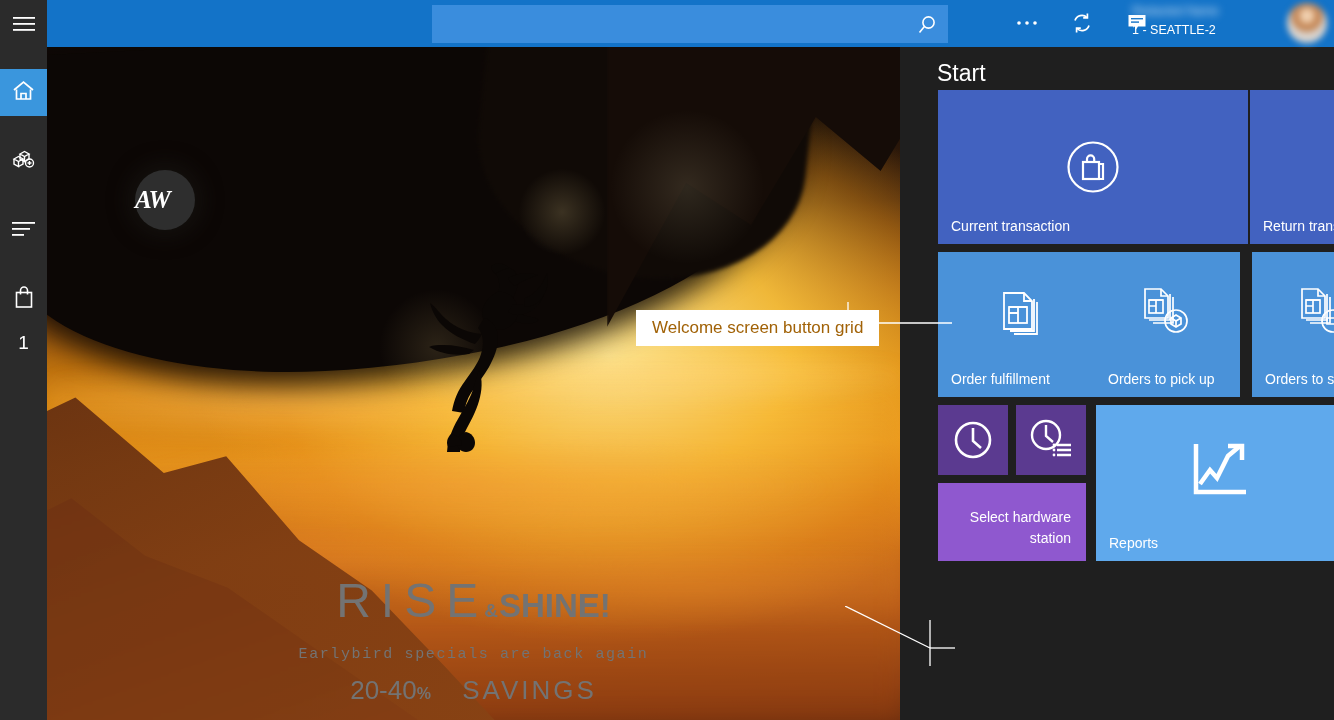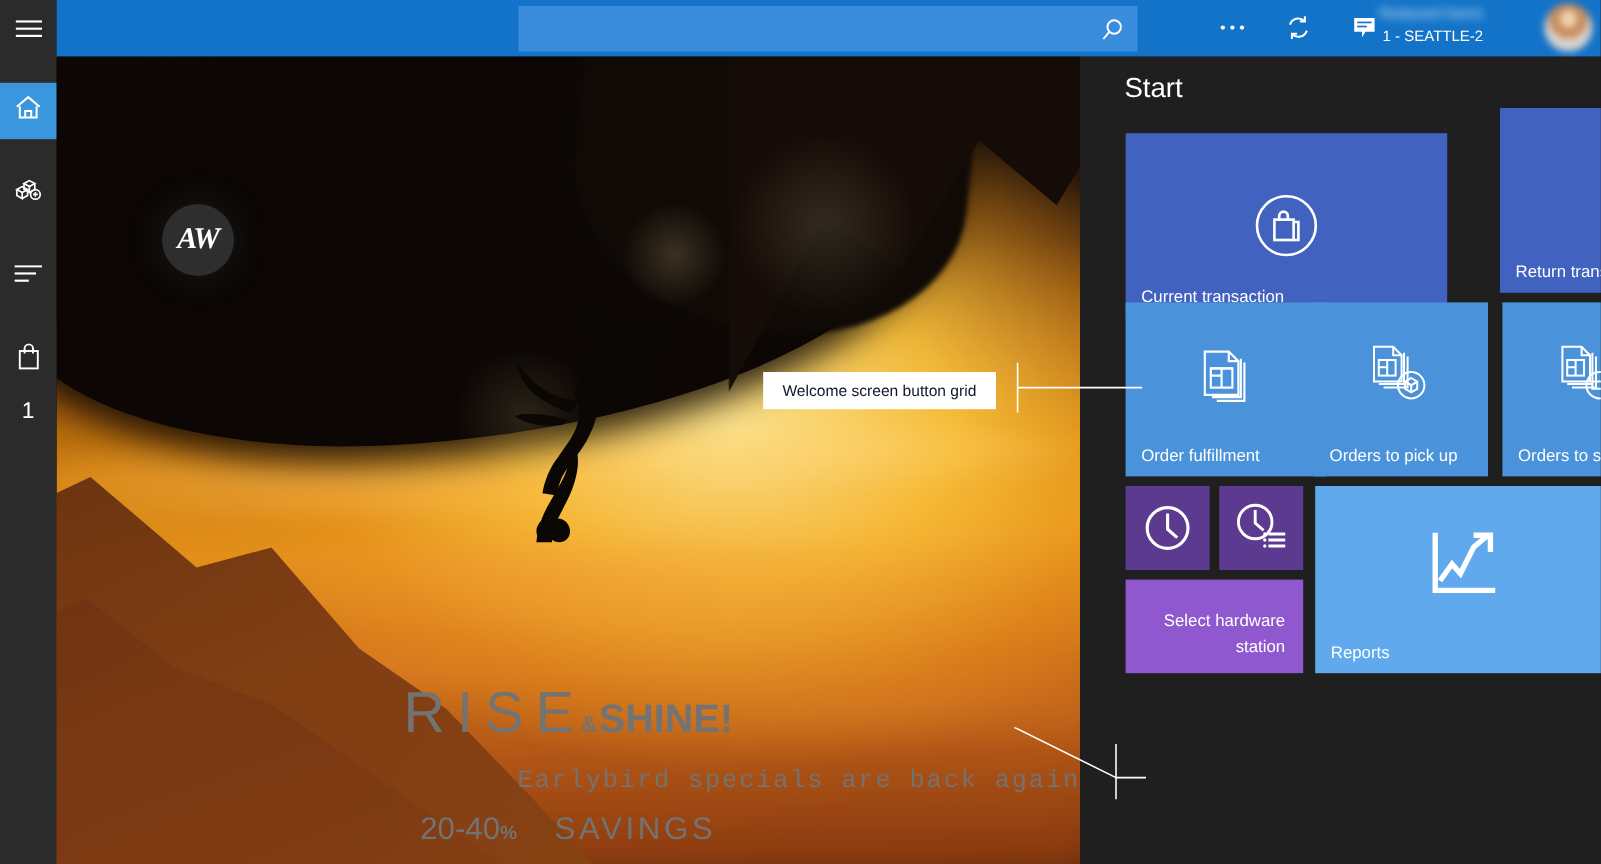--- a/index.html
+++ b/index.html
@@ -24,22 +24,22 @@
   .topbar { position:absolute; left:47px; top:0; width:1287px; height:47px;
             background:#1373c8; z-index:25; }
   .search-box { position:absolute; left:385px; top:5px; width:516px; height:38px;
                 background:#3a8ddd; border:none; }
   .search-icon { position:absolute; right:10px; top:9px; width:22px; height:22px;
                  color:#ffffff; }
   .top-icons { position:absolute; left:965px; top:8px; display:flex; gap:25px;
                align-items:center; }
   .top-icon { width:30px; height:30px; display:flex; align-items:center;
               justify-content:center; color:#fff; }
-  .user-block { position:absolute; left:1059px; top:4px; width:130px;
-                text-align:right; }
+  .user-block { position:absolute; left:1085px; top:4px; width:130px;
+                }
   .user-name { height:16px; font-size:12px; color:#cfe2f5;
                filter:blur(4px); -webkit-filter:blur(4px); user-select:none; }
   .user-store { font-size:12.5px; color:#ffffff; margin-top:3px; }
   .avatar { position:absolute; left:1240px; top:3px; width:40px; height:40px;
             border-radius:50%;
             background:radial-gradient(circle at 50% 32%, #f0cfae 0 22%, #c68b5c 22% 48%, #d9d3cd 48% 100%);
             filter:blur(3px); }
 
   
   .welcome-img { position:absolute; left:47px; top:47px; width:853px; height:673px;
@@ -83,57 +83,57 @@
         background:radial-gradient(circle, rgba(255,230,160,0.18), rgba(0,0,0,0) 68%); }
   .f2 { left:330px; top:240px; width:120px; height:120px;
         background:radial-gradient(circle, rgba(255,220,140,0.13), rgba(0,0,0,0) 68%); }
   .f3 { left:560px; top:60px; width:160px; height:160px;
         background:radial-gradient(circle, rgba(255,240,190,0.13), rgba(0,0,0,0) 68%); }
 
   .climber { position:absolute; left:318px; top:205px; width:230px; height:200px; }
 
   .logo-badge { position:absolute; left:88px; top:123px; width:60px; height:60px;
                 border-radius:50%; background:#2e2e2e;
-                display:flex; align-items:center; justify-content:center;
+                display:flex; align-items:center; 
                 box-shadow:0 0 18px 9px rgba(22,18,16,0.7); }
   .logo-text { font-family:"Liberation Serif", serif; font-style:italic;
                font-weight:bold; font-size:25px; color:#fff; letter-spacing:-1px; }
 
   .promo { position:absolute; left:0; bottom:14px; width:853px; text-align:center;
            color:#737373; }
   .promo-head { font-family:"Liberation Sans", sans-serif;
                 display:flex; align-items:baseline; justify-content:center;
                 margin-bottom:18px; }
   .promo-rise { font-size:48px; font-weight:300; letter-spacing:10px; }
   .promo-amp { font-size:19px; font-weight:700; margin:0 1px 0 -4px; }
   .promo-shine { font-size:33px; font-weight:900; letter-spacing:0px; }
-  .promo-sub { font-family:"Liberation Mono", monospace; font-size:21px;
-               letter-spacing:1.6px; margin-bottom:12px;text-align:right; }
+  .promo-sub { font-family:"Liberation Mono", monospace; font-size:15px;
+               letter-spacing:1.6px; margin-bottom:12px; }
   .promo-save { font-size:26px; letter-spacing:2px; }
   .promo-save b { font-weight:400; letter-spacing:0; }
   .promo-pct { font-size:16px; font-weight:700; }
   .promo-word { font-weight:400; letter-spacing:3px;margin-left:20px; }
 
   
   .start-panel { position:absolute; left:900px; top:47px; width:434px; height:673px;
                  background:#1f1f1f; }
   .start-title { position:absolute; left:37px; top:13px; font-size:23px;
                  font-weight:400; color:#ffffff; }
 
   .tile { position:absolute; color:#ffffff; overflow:hidden; }
   .tile-label { position:absolute; left:13px; bottom:9px; font-size:14px;
                 line-height:17px; color:#ffffff; }
   .tile-label.two { bottom:11px;text-align:right; }
   .tile-icon { position:absolute; left:0; right:0; top:0; bottom:0;
                display:flex; align-items:center; justify-content:center; }
   .tile-icon.shift { align-items:flex-start; padding-top:34px; }
 
   
-  .callout { position:absolute; background:#ffffff; color:#0f172a;
-             font-size:13px; padding:8px 16px; white-space:nowrap;
+  .callout { position:absolute; background:#ffffff; color:#a16207;
+             font-size:17px; padding:8px 16px; white-space:nowrap;
              z-index:40; }
   .co-line { position:absolute; z-index:39; }
 </style>
 </head>
 <body>
 
 <div class="app">
 
   <div class="rail">
     <div class="rail-btn rail-hamburger">
@@ -285,21 +285,21 @@
       <div class="promo-save">
         <b>20-40</b><span class="promo-pct">%</span>
         <span class="promo-word">SAVINGS</span>
       </div>
     </div>
   </div>
 
   <div class="start-panel">
     <div class="start-title">Start</div>
 
-    <div class="tile" style="left:38px; top:43px; width:268px; height:154px; background:#4262c0;margin-top:21px;">
+    <div class="tile" style="left:38px; top:43px; width:310px; height:154px; background:#4262c0;">
       <div class="tile-icon">
         <svg width="74" height="74" viewBox="0 0 74 74" fill="none" stroke="#fff" stroke-width="2.2">
           <circle cx="37" cy="37" r="24.5"></circle>
           <rect x="27" y="32" width="16" height="17"></rect>
           <path d="M31 33 V29 a3.6 3.6 0 0 1 7.2 0 V33"></path>
           <path d="M43 34 h4 v15 h-4"></path>
         </svg>
       </div>
       <div class="tile-label">Current transaction</div>
     </div>

